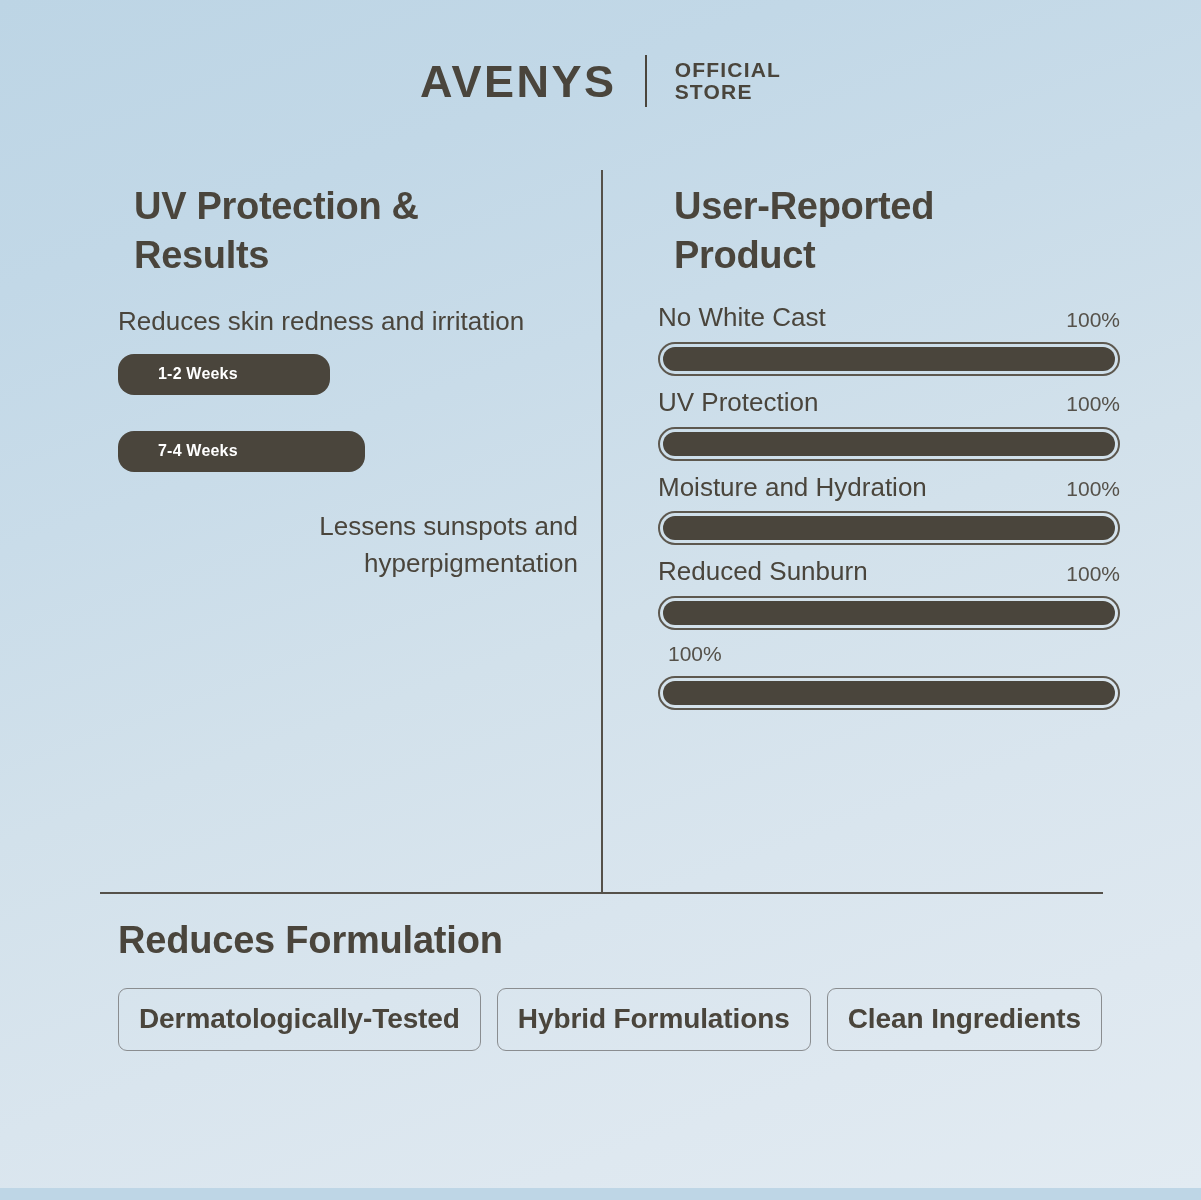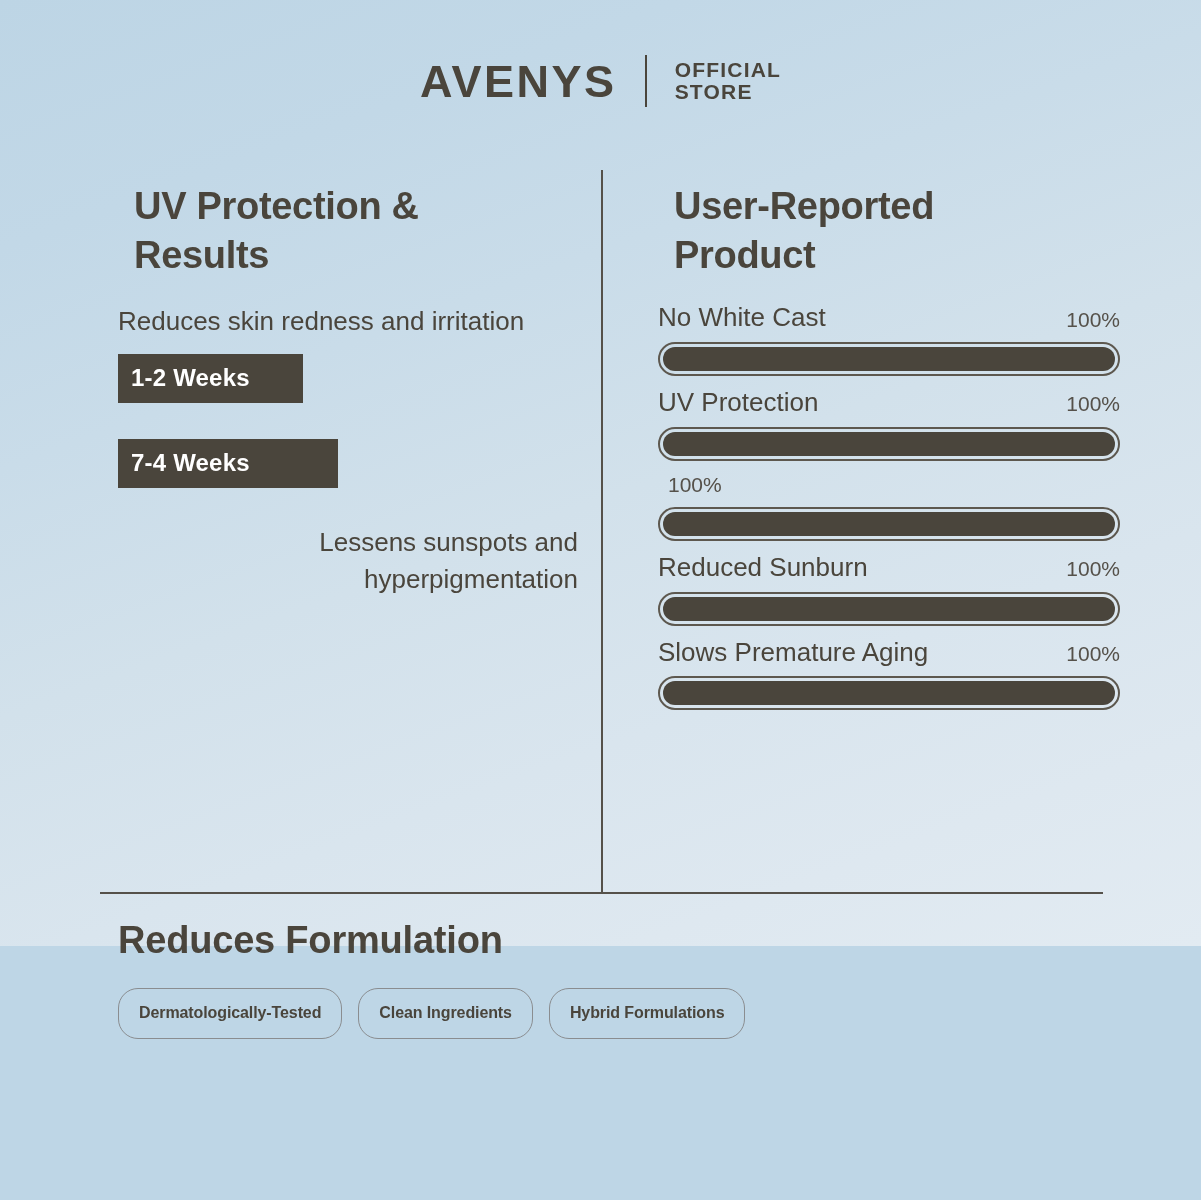--- a/index.html
+++ b/index.html
@@ -10,21 +10,21 @@
     width: 1201px;
     height: 1200px;
     overflow: hidden;
     font-family: "Liberation Sans", sans-serif;
     background: #bed6e6;
   }
 
   #page {
     position: relative;
     width: 1201px;
-    height: 946px;
+    height: 1188px;
     background:
       linear-gradient(160deg,
         #bdd5e5 0%,
         #c2d8e7 18%,
         #c9dce9 34%,
         #d2e1eb 52%,
         #d9e5ee 70%,
         #dee8f0 85%,
         #e2ebf2 100%);
     box-sizing: border-box;
@@ -114,24 +114,24 @@
   .result-text {
     font-size: 26px;
     color: #4a453c;
     line-height: 1.42;
     margin-bottom: 14px;
   }
   .badge {
     display: inline-block;
     background: #4a453c;
     color: #ffffff;
-    font-size: 24px;
-    font-weight: bold;
-    border-radius: 0;
-    padding: 12px 22px 13px 13px;
+    font-size: 16px;
+    font-weight: bold;
+    border-radius: 16px;
+    padding: 12px 22px 13px 40px;
     line-height: 1;
     letter-spacing: 0.2px;
   }
   .badge.w1 { min-width: 150px; }
   .badge.w2 { min-width: 185px; }
   .badge.w3 { min-width: 225px; }
 
   
   .benefit-item { margin-bottom: 12px; }
   .benefit-item:last-child { margin-bottom: 0; }
@@ -184,24 +184,24 @@
     margin: 0 0 24px 0;
     line-height: 1.2;
   }
   .chips {
     display: flex;
     gap: 16px;
     align-items: stretch;
   }
   .chip {
     border: 1.5px solid #8a8d90;
-    border-radius: 20px;
+    border-radius: 9px;
     background: transparent;
     color: #4a453c;
-    font-size: 16px;
+    font-size: 28px;
     font-weight: bold;
     padding: 16px 20px 17px 20px;
     line-height: 1;
     white-space: nowrap;
     letter-spacing: -0.1px;
   }
 </style>
 </head>
 <body>
 
@@ -256,50 +256,50 @@
         <span class="benefit-label">UV Protection</span>
         <span class="benefit-pct">100%</span>
       </div>
       <div class="bar-track">
         <div class="bar-fill" style="width: 100%;"></div>
       </div>
     </div>
 
     <div class="benefit-item">
       <div class="benefit-row">
+        <span class="benefit-label">Moisture and Hydration</span>
         <span class="benefit-pct">100%</span>
       </div>
       <div class="bar-track">
         <div class="bar-fill" style="width: 100%;"></div>
       </div>
     </div>
 
     <div class="benefit-item">
       <div class="benefit-row">
         <span class="benefit-label">Reduced Sunburn</span>
         <span class="benefit-pct">100%</span>
       </div>
       <div class="bar-track">
         <div class="bar-fill" style="width: 100%;"></div>
       </div>
     </div>
 
     <div class="benefit-item">
       <div class="benefit-row">
-        <span class="benefit-label">Slows Premature Aging</span>
         <span class="benefit-pct">100%</span>
       </div>
       <div class="bar-track">
         <div class="bar-fill" style="width: 100%;"></div>
       </div>
     </div>
   </div>
 
   <div class="bottom">
     <h2 class="bottom-title">Reduces Formulation</h2>
     <div class="chips">
       <div class="chip">Dermatologically-Tested</div>
+      <div class="chip">Hybrid Formulations</div>
       <div class="chip">Clean Ingredients</div>
-      <div class="chip">Hybrid Formulations</div>
     </div>
   </div>
 
 </div>
 
 </body></html>

